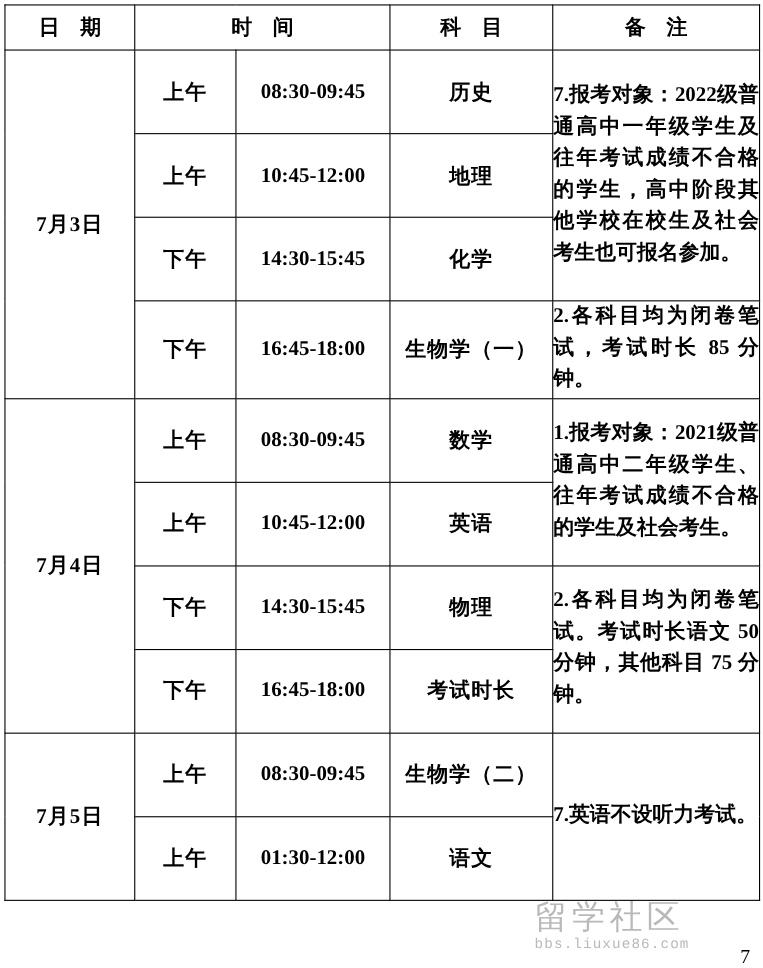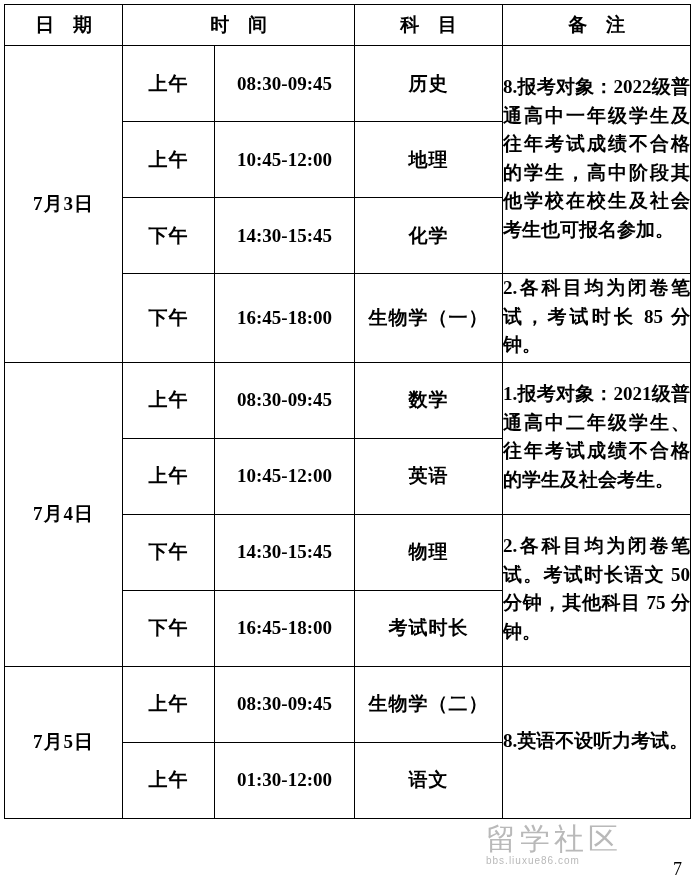--- a/index.html
+++ b/index.html
@@ -90,23 +90,23 @@
     pointer-events: none;
     user-select: none;
   }
   .watermark .wm-main {
     font-size: 30px;
     letter-spacing: 4px;
     line-height: 1.1;
     font-family: "Liberation Serif", "DejaVu Serif", serif;
   }
   .watermark .wm-sub {
-    font-size: 10px;
-    letter-spacing: 1px;
-    font-family: Liberation Sans, sans-serif;
+    font-size: 13px;
+    letter-spacing: 1px;
+    font-family: Liberation Mono, monospace;
   }
   .page-number {
     position: absolute;
     right: 12px;
     bottom: 4px;
     font-size: 18px;
     color: #000000;
   }
 </style>
 </head>
@@ -131,21 +131,21 @@
       </tr>
     </thead>
     <tbody>
 
       <tr class="row-body">
         <td class="cell-date" rowspan="4">7月3日</td>
         <td class="cell-half">上午</td>
         <td class="cell-time">08:30-09:45</td>
         <td class="cell-subject">历史</td>
         <td class="note-cell" rowspan="3">
-          <p class="note-para">8.报考对象：2022级普通高中一年级学生及往年考试成绩不合格的学生，高中阶段其他学校在校生及社会考生也可报名参加。</p>
+          <p class="note-para">7.报考对象：2022级普通高中一年级学生及往年考试成绩不合格的学生，高中阶段其他学校在校生及社会考生也可报名参加。</p>
         </td>
       </tr>
       <tr class="row-body">
         <td class="cell-half">上午</td>
         <td class="cell-time">10:45-12:00</td>
         <td class="cell-subject">地理</td>
       </tr>
       <tr class="row-body">
         <td class="cell-half">下午</td>
         <td class="cell-time">14:30-15:45</td>
@@ -187,21 +187,21 @@
         <td class="cell-time">16:45-18:00</td>
         <td class="cell-subject">考试时长</td>
       </tr>
 
       <tr class="row-body">
         <td class="cell-date" rowspan="2">7月5日</td>
         <td class="cell-half">上午</td>
         <td class="cell-time">08:30-09:45</td>
         <td class="cell-subject">生物学（二）</td>
         <td class="note-cell" rowspan="2">
-          <p class="note-para">8.英语不设听力考试。</p>
+          <p class="note-para">7.英语不设听力考试。</p>
         </td>
       </tr>
       <tr class="row-body">
         <td class="cell-half">上午</td>
         <td class="cell-time">01:30-12:00</td>
         <td class="cell-subject">语文</td>
       </tr>
 
     </tbody>
   </table>

